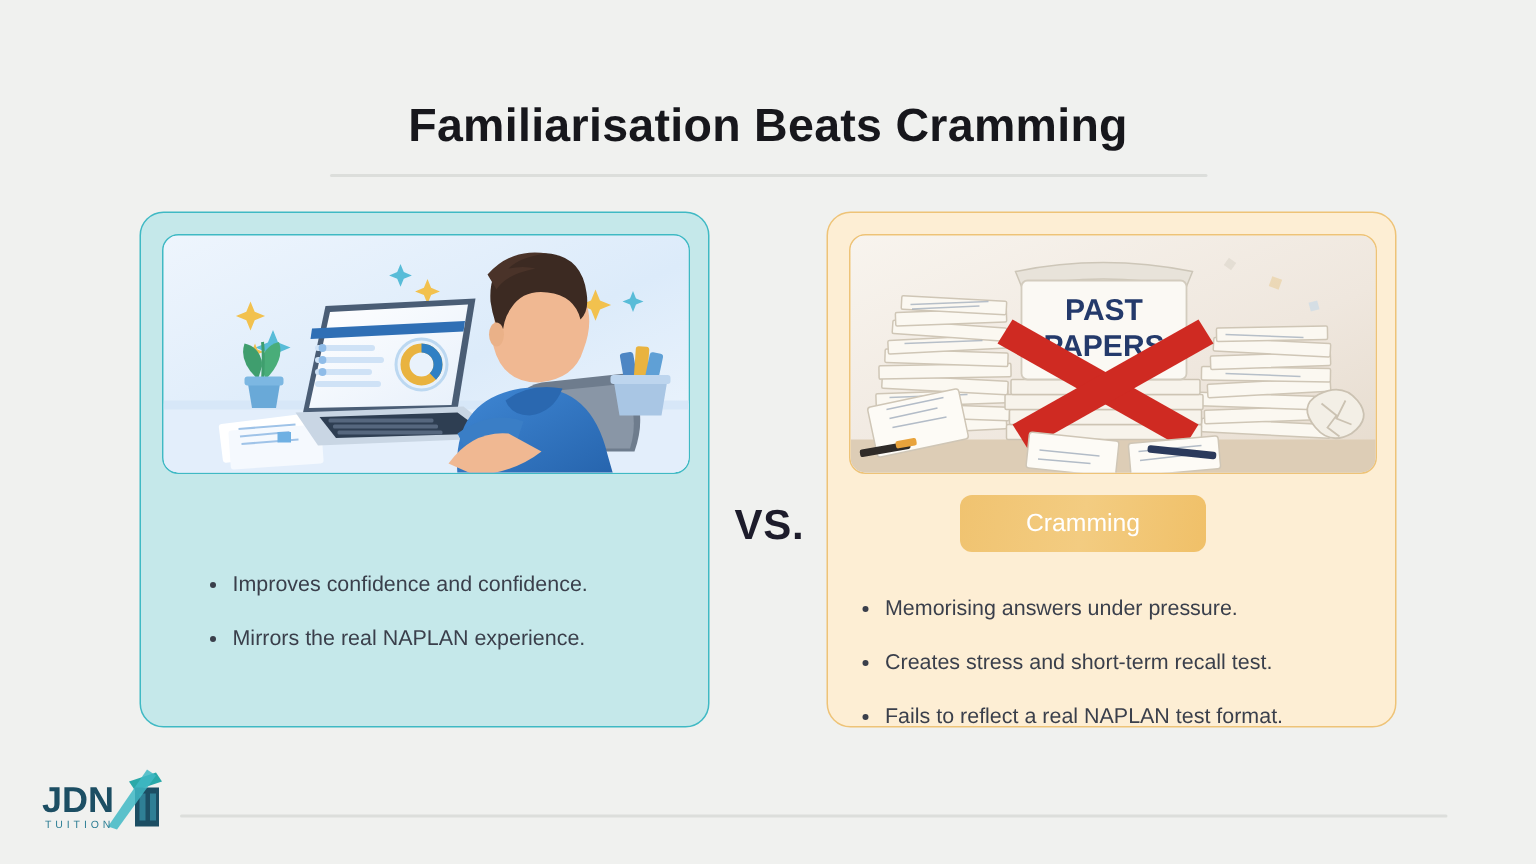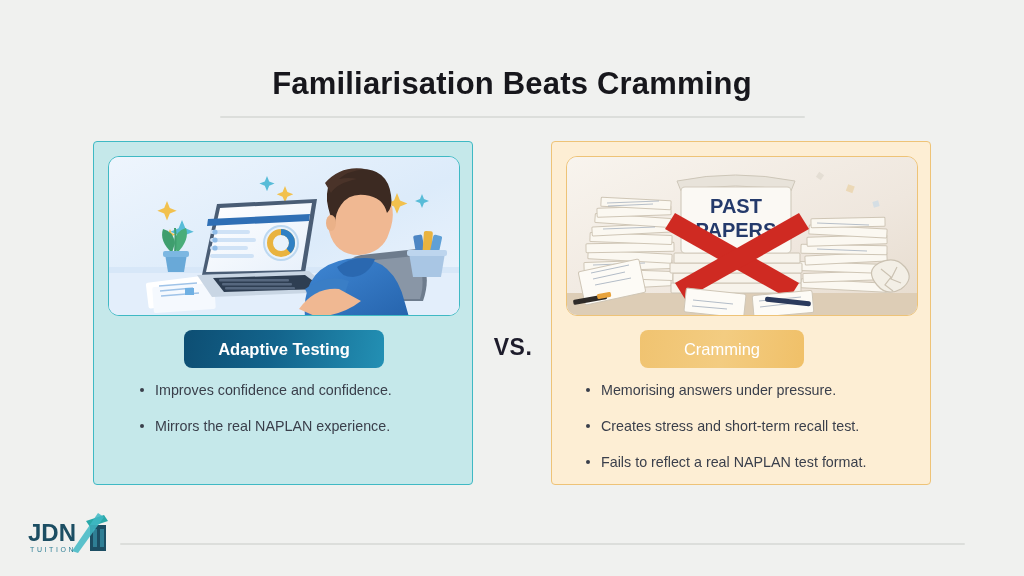--- a/index.html
+++ b/index.html
@@ -36,21 +36,21 @@
     background: #dcdedb;
     border-radius: 1px;
   }
 
   
   .card {
     position: absolute;
     top: 141px;
     width: 380px;
     height: 344px;
-    border-radius: 4px;
+    border-radius: 16px;
     box-sizing: border-box;
   }
   #card-adaptive {
     left: 93px;
     background: #c5e8ea;
     border: 1.6px solid #3fb9c4;
   }
   #card-cramming {
     left: 551px;
     background: #fdeed4;
@@ -122,30 +122,30 @@
   .bullets li::before {
     content: "";
     position: absolute;
     left: 2px;
     top: 6px;
     width: 4px;
     height: 4px;
     border-radius: 50%;
     background: #3a3f4b;
   }
-  #bullets-cramming { left: 32px; width: 330px; }
+  #bullets-cramming { left: 21px; width: 330px; margin-top: 16px; }
 
   
   #vs-label {
     position: absolute;
     left: 474px;
     top: 334px;
     width: 78px;
     text-align: center;
-    font-size: 23px;
+    font-size: 28px;
     font-weight: bold;
     color: #1d1c2b;
     letter-spacing: 0.5px;
   }
 
   
   #footer-logo {
     position: absolute;
     left: 24px;
     top: 511px;
@@ -268,21 +268,20 @@
       <g>
         <rect x="306" y="78" width="9" height="24" rx="2" fill="#4d86c4" transform="rotate(-10 310 90)"></rect>
         <rect x="314" y="74" width="9" height="28" rx="2" fill="#e9b33f" transform="rotate(4 318 88)"></rect>
         <rect x="322" y="78" width="9" height="24" rx="2" fill="#5fa0d6" transform="rotate(12 326 90)"></rect>
         <path d="M300 96 h36 l-4 24 h-28 Z" fill="#a9c6e4"></path>
         <rect x="298" y="93" width="40" height="6" rx="2" fill="#bdd5ee"></rect>
       </g>
     </svg>
   </div>
 
-  <div class="badge" id="badge-adaptive">Adaptive Testing</div>
 
   <ul class="bullets" id="bullets-adaptive">
     <li>Improves confidence and confidence.</li>
     <li>Mirrors the real NAPLAN experience.</li>
   </ul>
 </div>
 
 <div id="vs-label">VS.</div>
 
 <div class="card" id="card-cramming">

